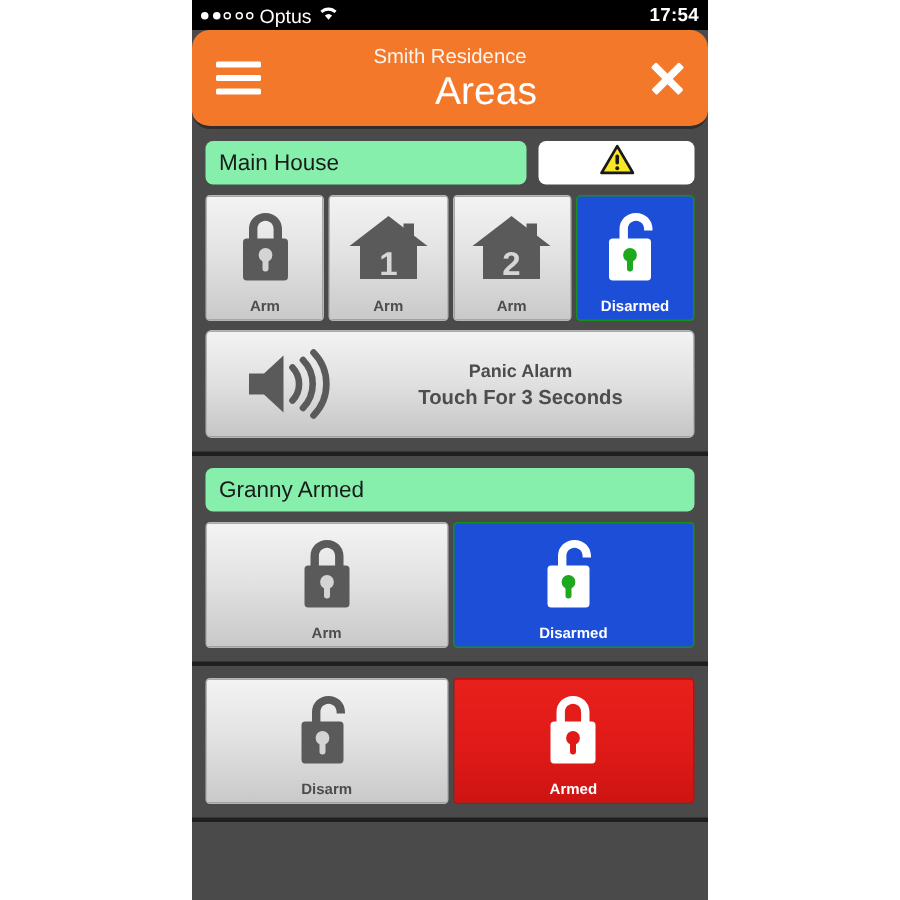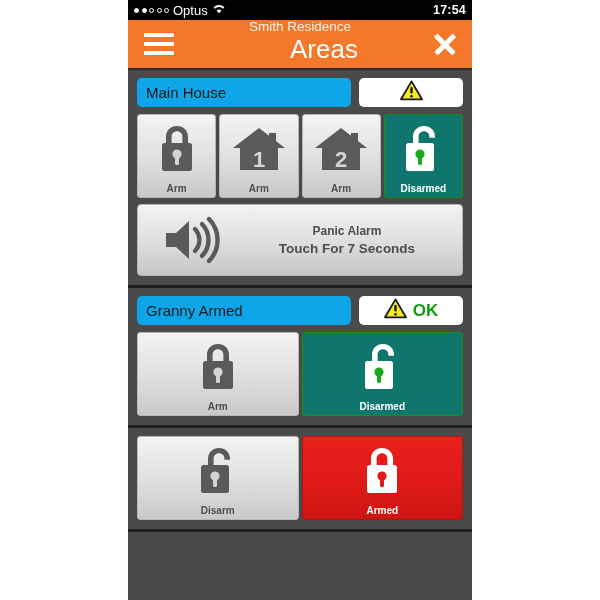--- a/index.html
+++ b/index.html
@@ -41,26 +41,28 @@
     position: relative; box-sizing: border-box; padding: 1px;
   }
   .battery::after {
     content: ""; position: absolute; right: -3px; top: 3px;
     width: 2px; height: 4px; background: #fff; border-radius: 0 1px 1px 0;
   }
   .battfill { height: 100%; width: 68%; background: #ffffff; border-radius: 1px; }
 
   
   .header {
-    height: 50px;
+    height: 66px;
     background: #f4782a;
     position: relative;
     display: flex;
+    align-items: center;
     border-bottom: 2px solid #2e2e2e;
     box-sizing: border-box;
+    border-radius: 12px;
   }
   .hamburger {
     position: absolute; left: 16px; top: 50%; transform: translateY(-50%);
     width: 30px; display: flex; flex-direction: column; gap: 5px; cursor: pointer;
   }
   .hamburger span { display:block; height: 4px; background: #ffffff; border-radius: 1px; }
   .htitles {
     width: 100%; text-align: center; color: #ffffff; line-height: 1;
     display: flex; flex-direction: column; align-items: center; gap: 2px;
   }
@@ -74,42 +76,42 @@
     content: ""; position: absolute; left: 0; top: 11px;
     width: 26px; height: 4.5px; background: #ffffff; border-radius: 1px;
   }
   .closebtn::before { transform: rotate(45deg); }
   .closebtn::after  { transform: rotate(-45deg); }
 
   
   .panel { padding: 8px 9px 9px 9px; border-bottom: 3px solid #1f1f1f; }
   .panel-row { display: flex; gap: 8px; margin-bottom: 7px; }
   .name-field {
-    flex: 1 1 auto; background: #0ea5e9; border-radius: 5px;
+    flex: 1 1 auto; background: #86efac; border-radius: 5px;
     height: 29px; display: flex; align-items: center;
     padding: 0 9px; font-size: 15px; color: #1a1a1a; box-sizing: border-box;
   }
   .status-field {
     flex: 0 0 104px; background: #ffffff; border-radius: 5px; height: 29px;
     display: flex; align-items: center; justify-content: center; gap: 6px;
     box-sizing: border-box;
   }
   .ok-text { color: #12a012; font-weight: bold; font-size: 17px; }
 
   .btn-row { display: flex; gap: 3px; }
   .abtn {
     flex: 1 1 0; height: 84px; border-radius: 3px;
     display: flex; flex-direction: column; align-items: center; justify-content: flex-end;
     padding-bottom: 3px; box-sizing: border-box; cursor: pointer; position: relative;
   }
   .abtn.grey {
     background: linear-gradient(180deg,#f3f3f3 0%,#e3e3e3 45%,#c9c9c9 100%);
     border: 1px solid #b5b5b5;
   }
-  .abtn.green { background: #0f766e; border: 1px solid #169016; }
+  .abtn.green { background: #1d4ed8; border: 1px solid #169016; }
   .abtn.red   { background: linear-gradient(180deg,#e8201c 0%,#e01a18 55%,#cc1412 100%); border: 1px solid #b81210; }
   .abtn .glyph { flex: 1 1 auto; display: flex; align-items: center; justify-content: center; width: 100%; }
   .abtn .lbl { font-size: 10px; font-weight: bold; line-height: 1.1; }
   .abtn.grey .lbl { color: #4d4d4d; }
   .abtn.green .lbl, .abtn.red .lbl { color: #ffffff; }
 
   
   .panic {
     margin-top: 6px; height: 72px; border-radius: 4px;
     background: linear-gradient(180deg,#f3f3f3 0%,#e2e2e2 45%,#c6c6c6 100%);
@@ -219,35 +221,27 @@
           <div class="speaker">
             <svg width="62" height="48" viewBox="0 0 62 48">
               <path d="M4 17h10L27 5v38L14 31H4z" fill="#5a5a5a"></path>
               <path d="M33 13a16 16 0 0 1 0 22" stroke="#5a5a5a" stroke-width="4.4" fill="none" stroke-linecap="round"></path>
               <path d="M40 8a23 23 0 0 1 0 32" stroke="#5a5a5a" stroke-width="4.4" fill="none" stroke-linecap="round"></path>
               <path d="M47 3a30 30 0 0 1 0 42" stroke="#5a5a5a" stroke-width="4.4" fill="none" stroke-linecap="round"></path>
             </svg>
           </div>
           <div class="ptext">
             <div class="ptitle">Panic Alarm</div>
-            <div class="psub">Touch For 7 Seconds</div>
+            <div class="psub">Touch For 3 Seconds</div>
           </div>
         </div>
       </div>
       <div class="panel">
         <div class="panel-row">
           <div class="name-field">Granny Armed</div>
-          <div class="status-field">
-            <span><svg width="23" height="21" viewBox="0 0 23 21">
-                <path d="M11.5 1.4 22 19.3H1z" fill="#f7e825" stroke="#1a1a1a" stroke-width="1.8" stroke-linejoin="round"></path>
-                <rect x="10.3" y="7" width="2.4" height="6.6" rx="1.1" fill="#1a1a1a"></rect>
-                <circle cx="11.5" cy="16.2" r="1.3" fill="#1a1a1a"></circle>
-              </svg></span>
-            <span class="ok-text">OK</span>
-          </div>
         </div>
         <div class="btn-row">
           <div class="abtn grey">
             <div class="glyph">
               <svg width="42" height="50" viewBox="0 0 42 50">
                 <path d="M21 2c-6.2 0-11 4.6-11 10.6V20h5.6v-7.4c0-3 2.4-5.4 5.4-5.4s5.4 2.4 5.4 5.4V20H32v-7.4C32 6.6 27.2 2 21 2z" fill="#5a5a5a"></path>
                 <rect x="6" y="19" width="30" height="28" rx="2.5" fill="#5a5a5a"></rect>
                 <circle cx="21" cy="30" r="4.6" fill="#d4d4d4"></circle>
                 <rect x="19" y="31" width="4" height="10" rx="1.6" fill="#d4d4d4"></rect>
               </svg>

